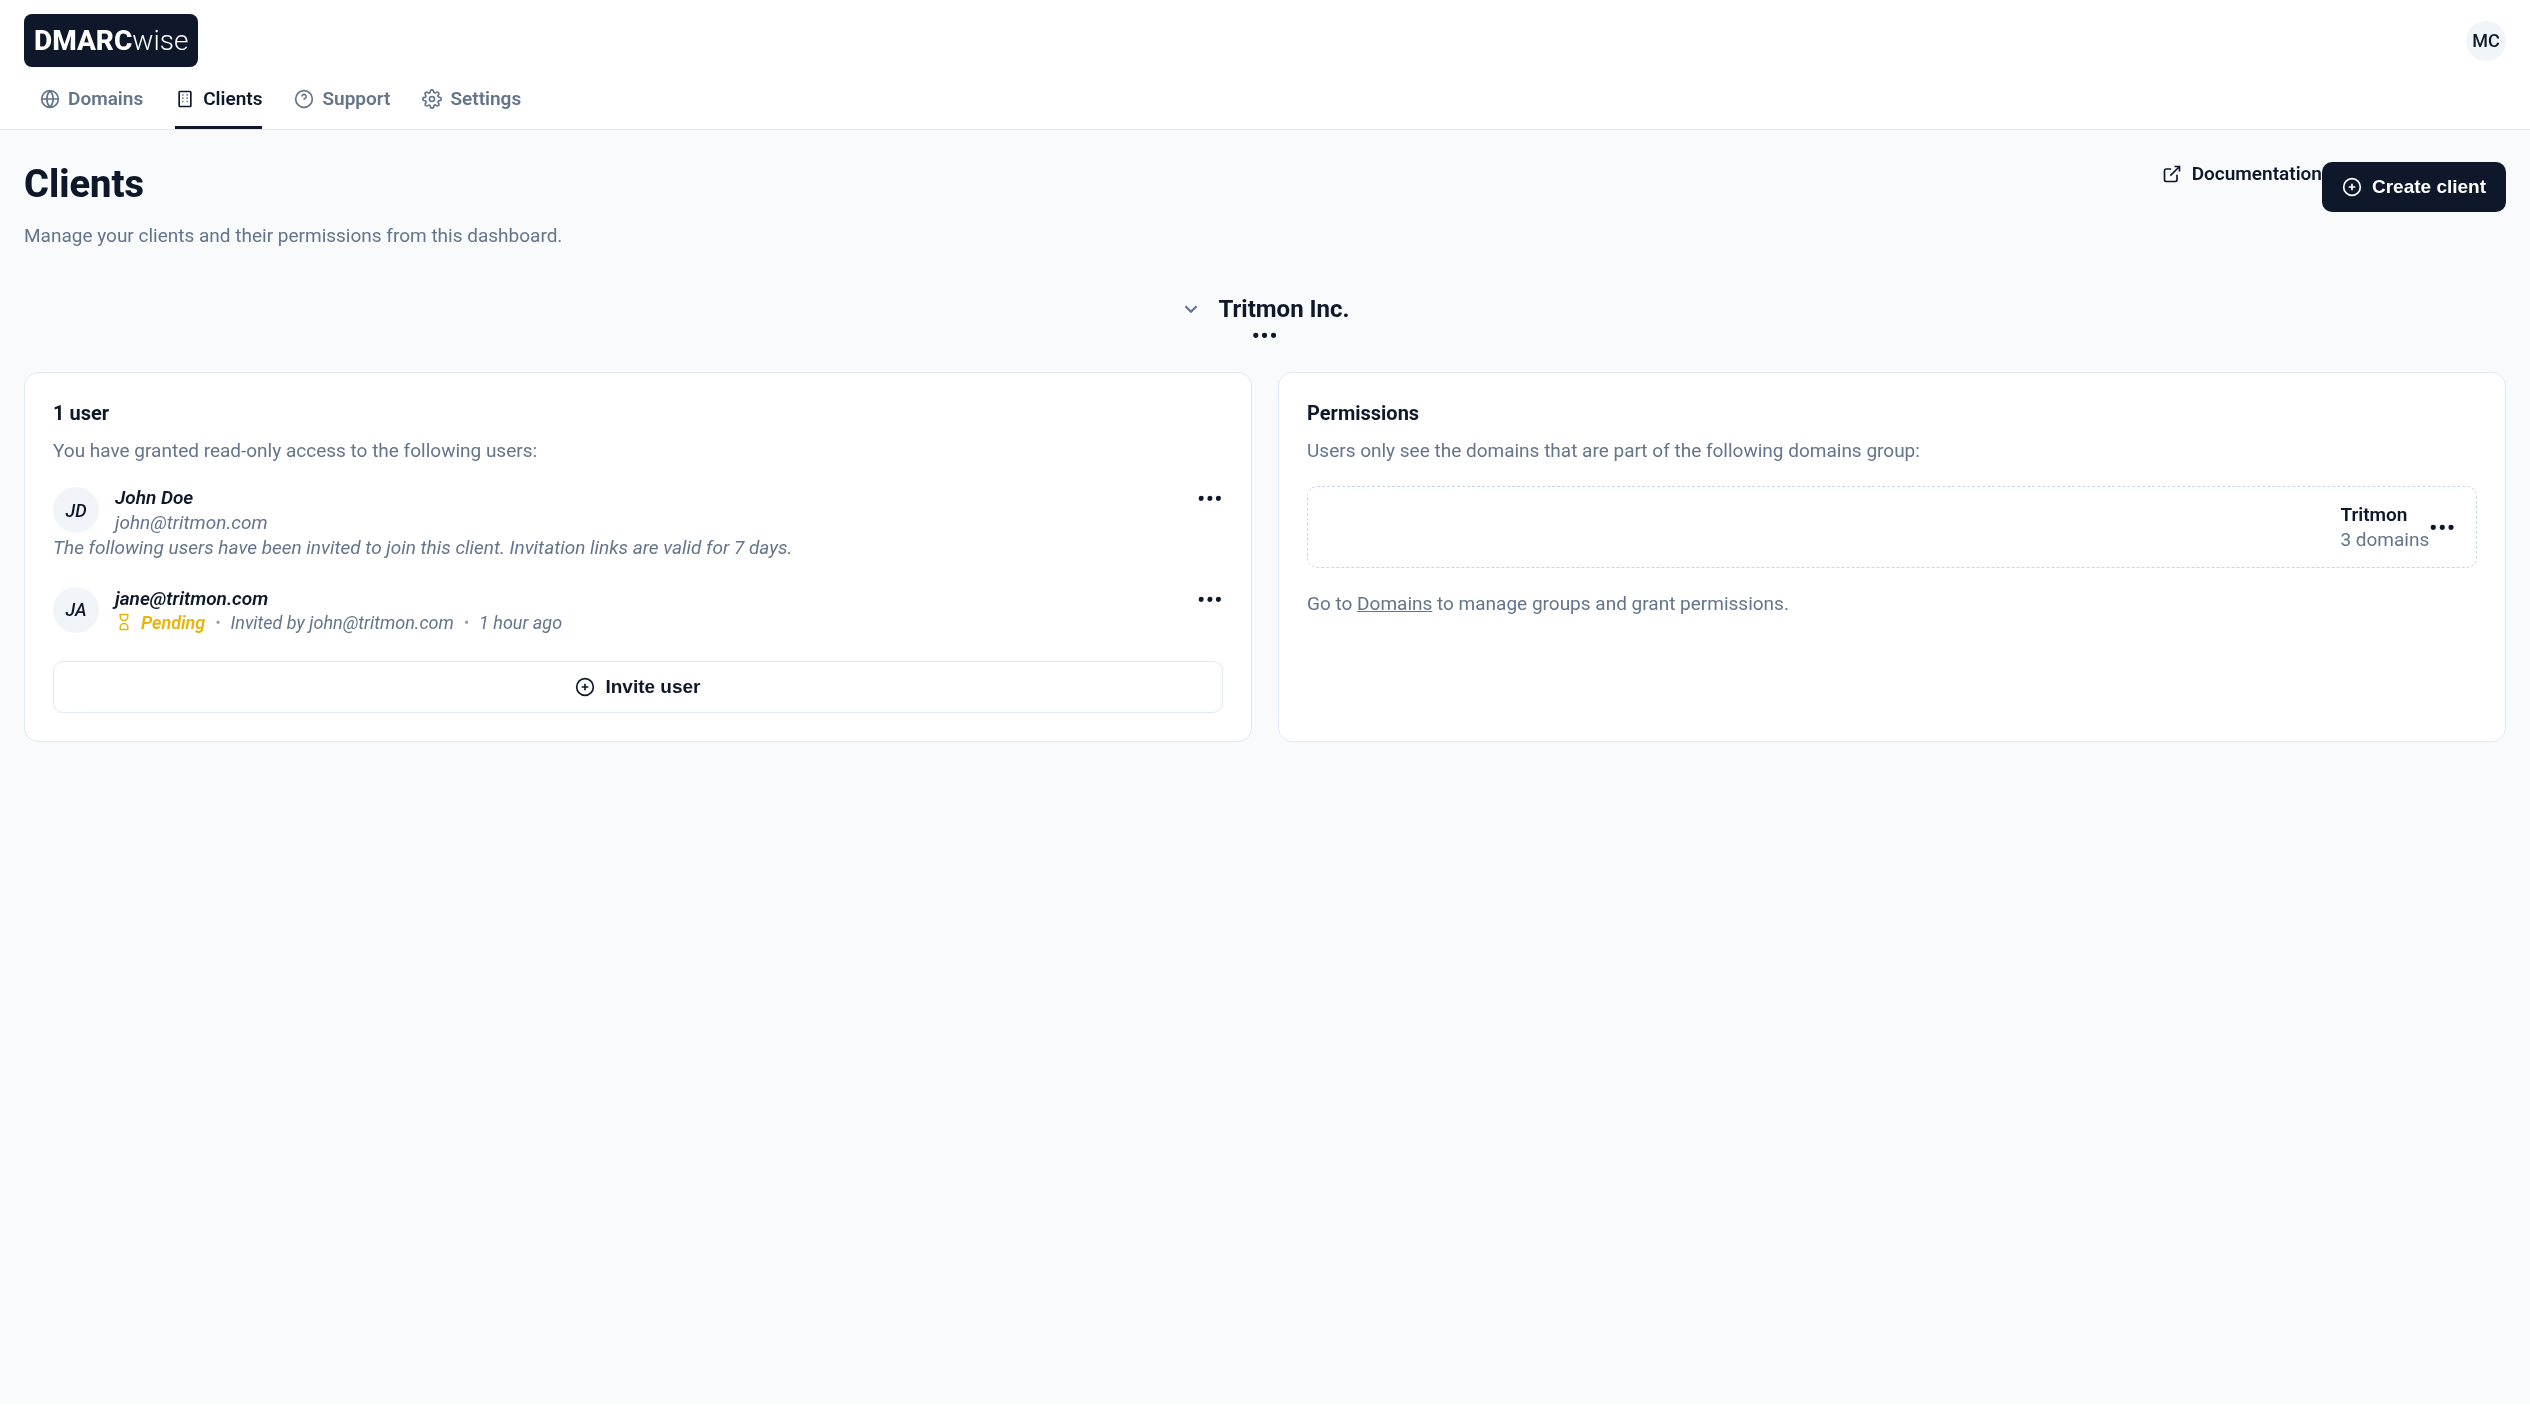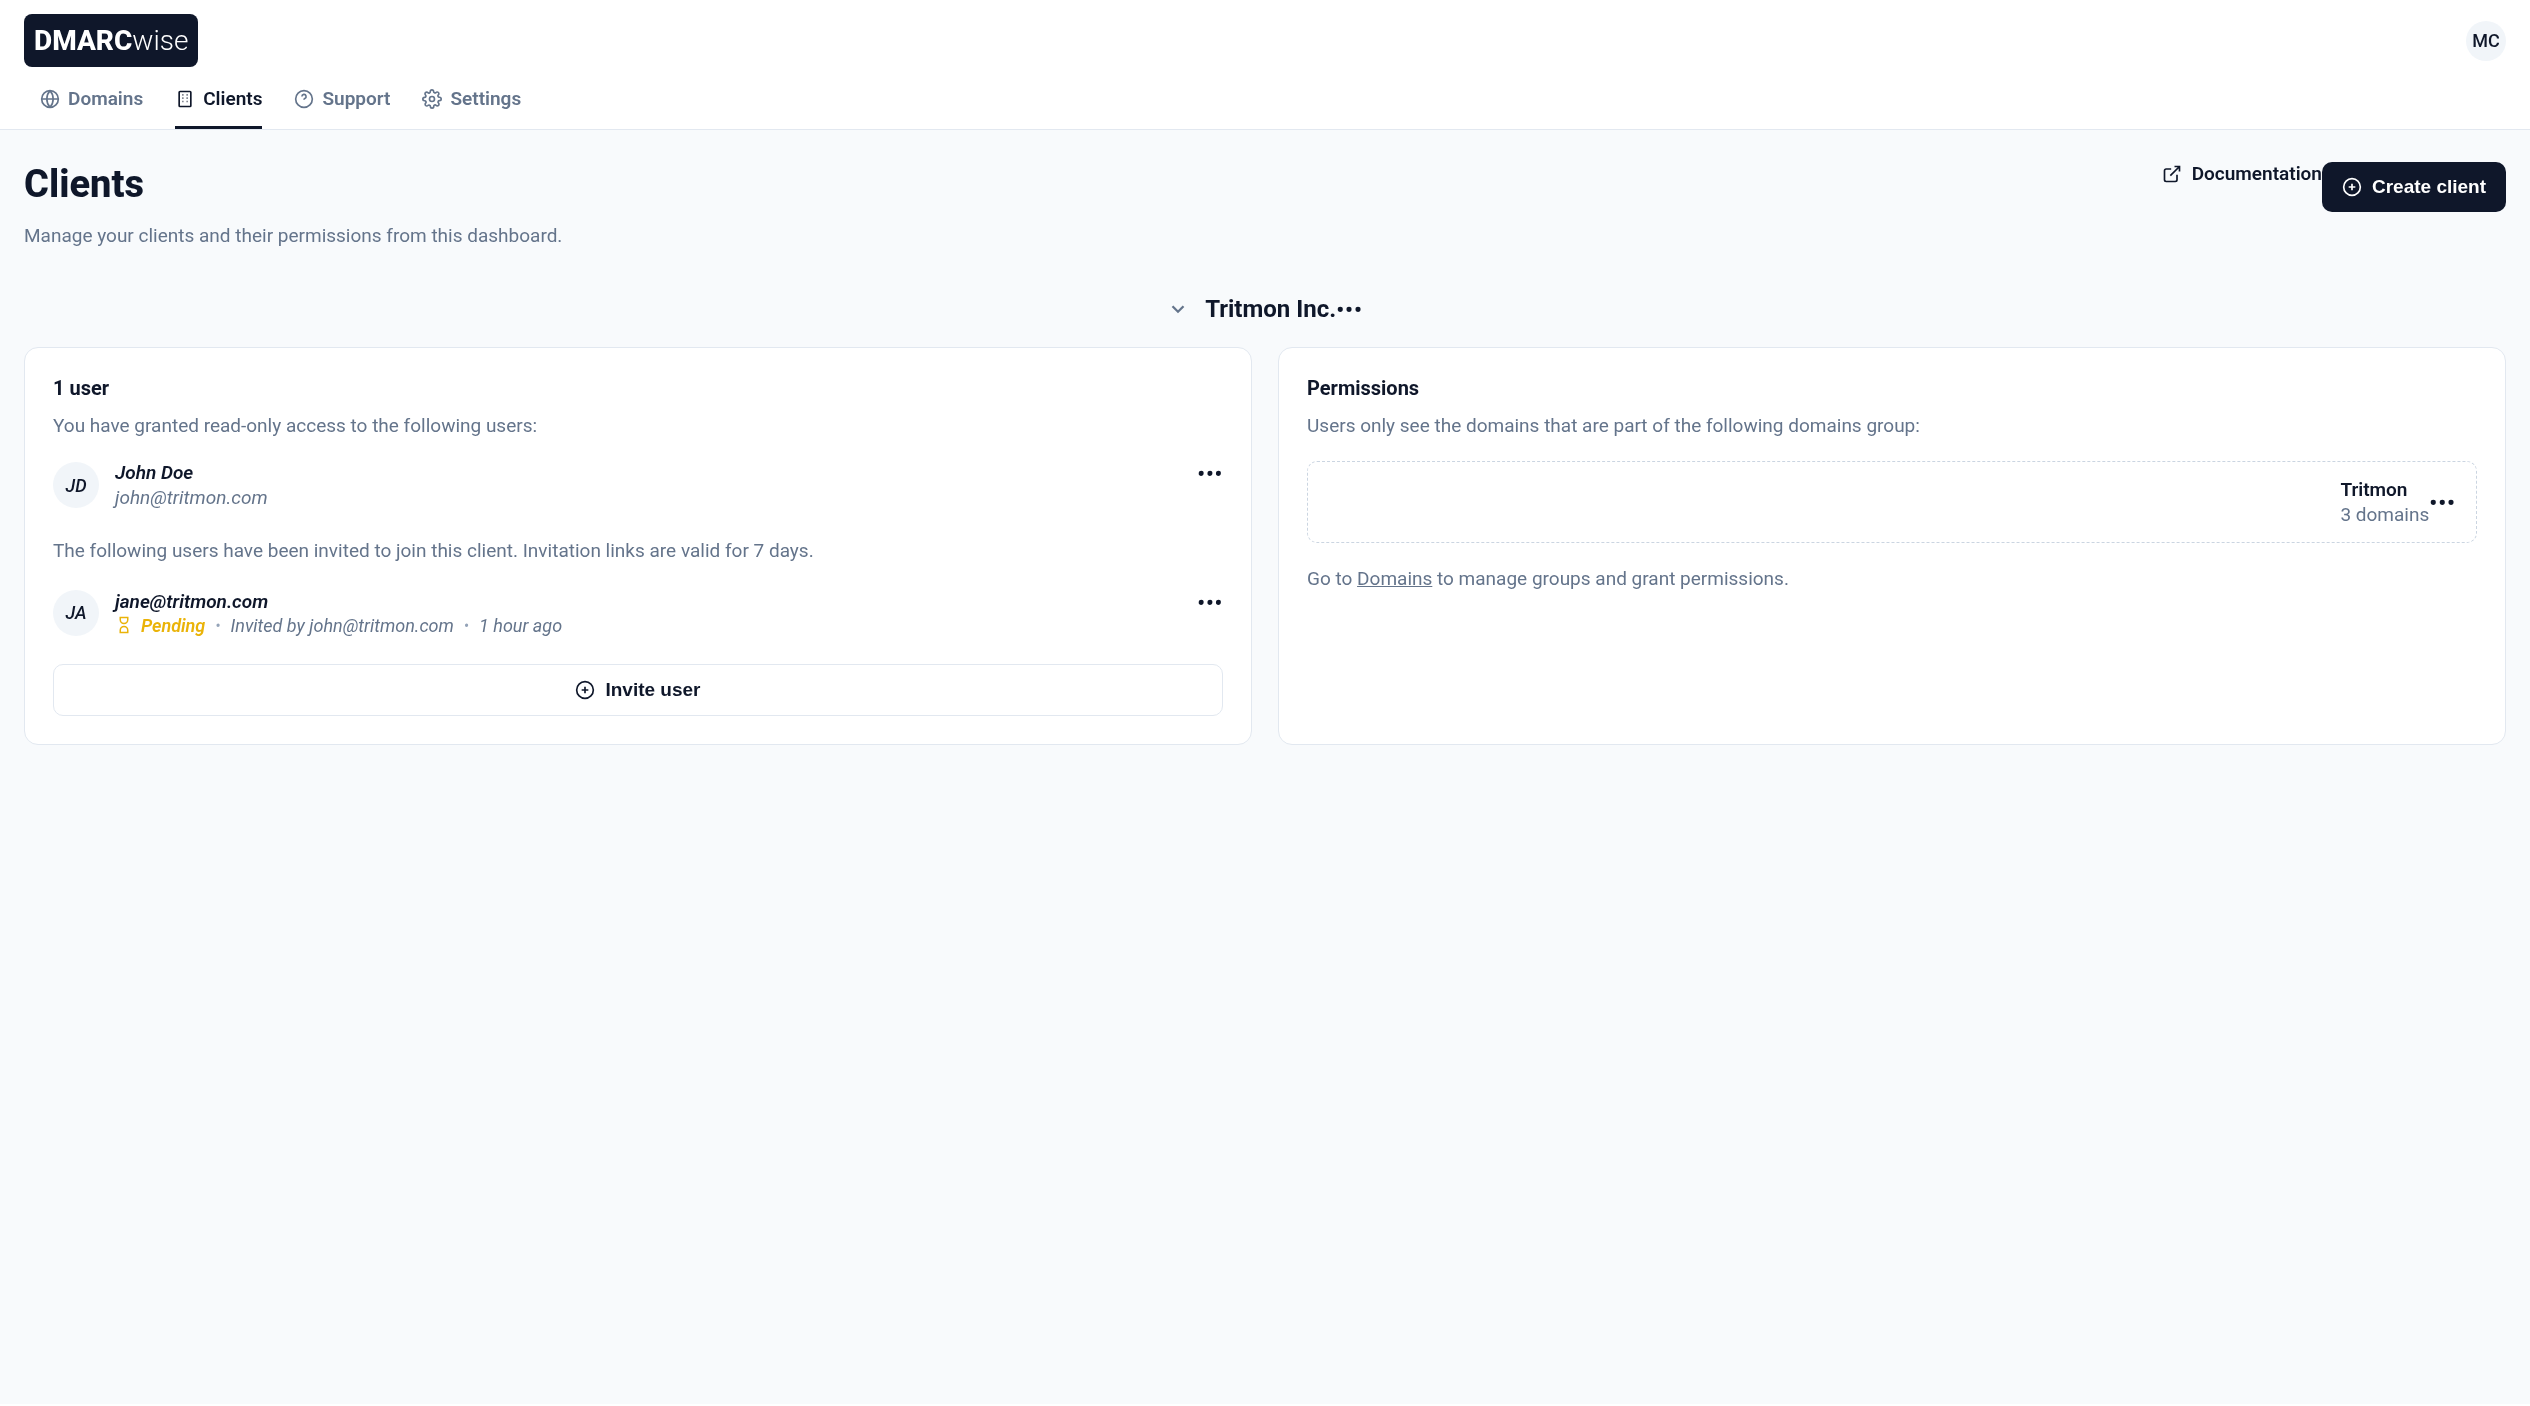--- a/index.html
+++ b/index.html
@@ -120,23 +120,24 @@
 }
 .btn-primary svg {
   width: 20px;
   height: 20px;
 }
 .client-section {
   margin-top: 48px;
 }
 .client-header {
   display: flex;
-  justify-content: center;
+  justify-content: space-between;
   align-items: center;
   padding: 0 4px;
+  flex-direction: column;
 }
 .client-title-wrap {
   display: flex;
   align-items: center;
   gap: 16px;
 }
 .client-title {
   font-size: 24px;
   font-weight: 700;
 }
@@ -203,22 +204,22 @@
   color: #0f172a;
 }
 .user-email {
   font-size: 19px;
   color: #64748b;
   margin-top: 2px;
 }
 .divider-text {
   font-size: 19px;
   color: #64748b;
-  margin-top: 28px;
   line-height: 1.5;
+  font-style: italic;
 }
 .pending-status {
   display: flex;
   align-items: center;
   gap: 10px;
   margin-top: 2px;
   flex-wrap: wrap;
 }
 .pending-label {
   color: #eab308;

